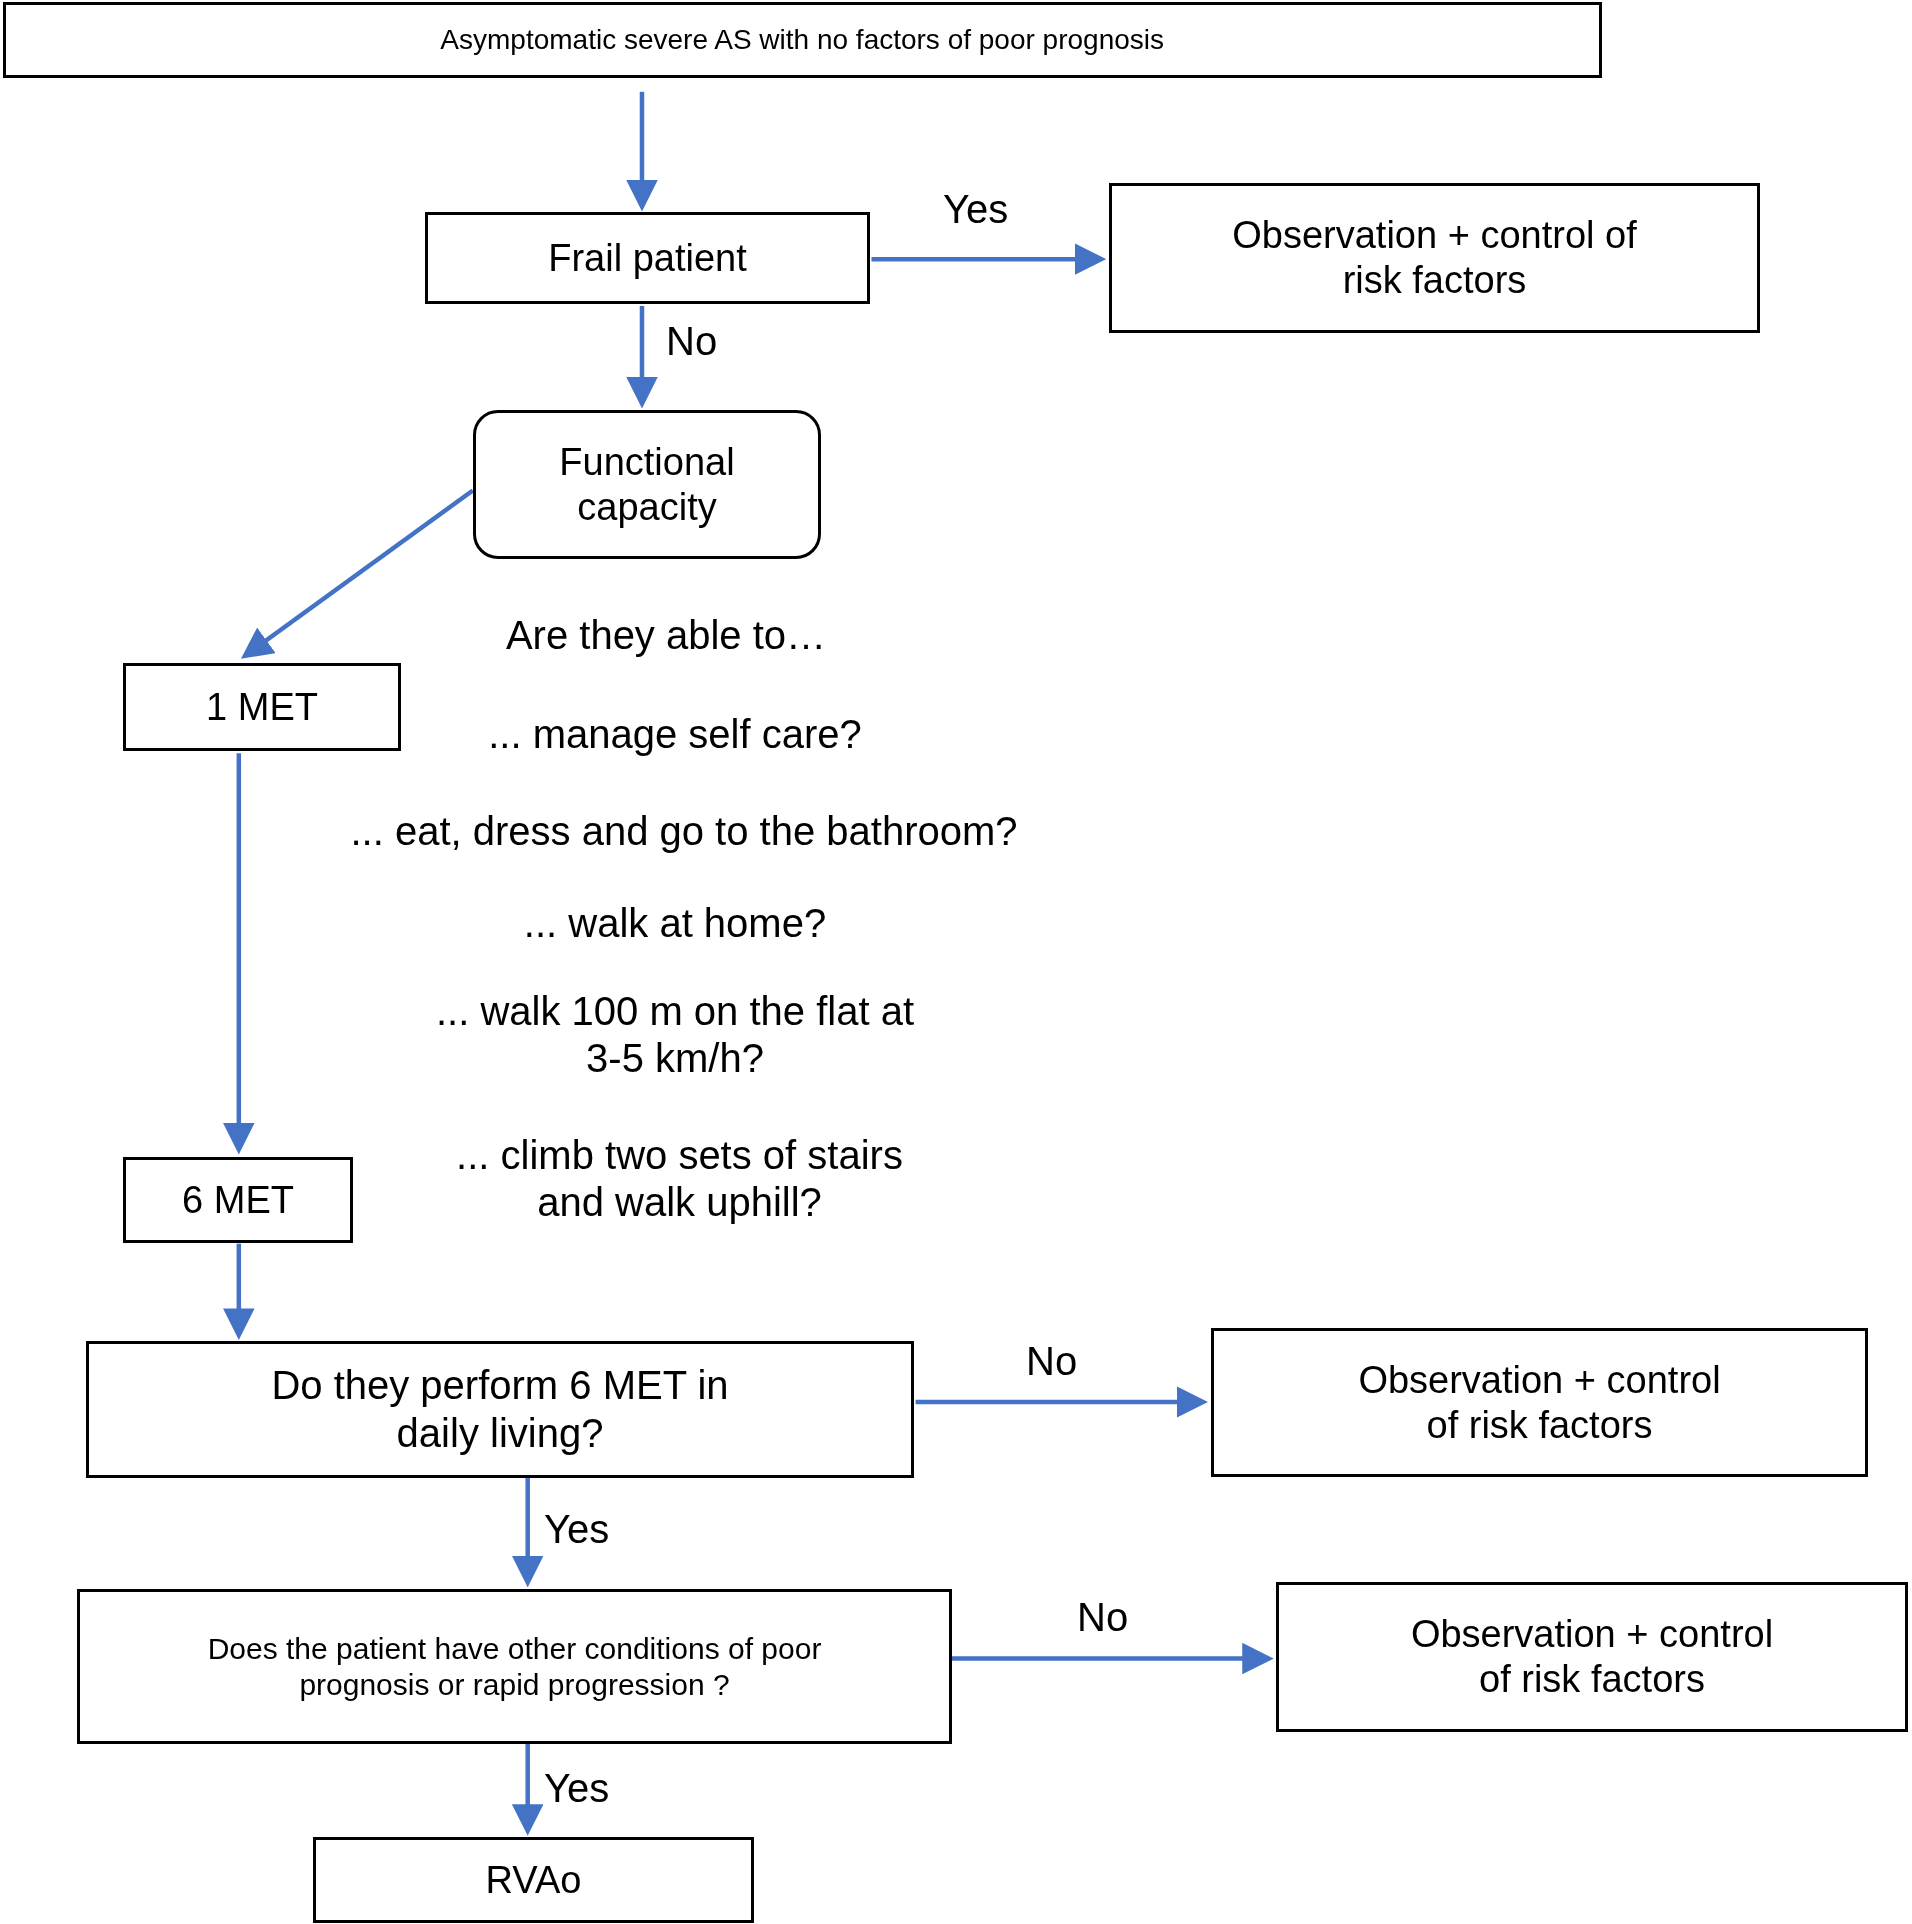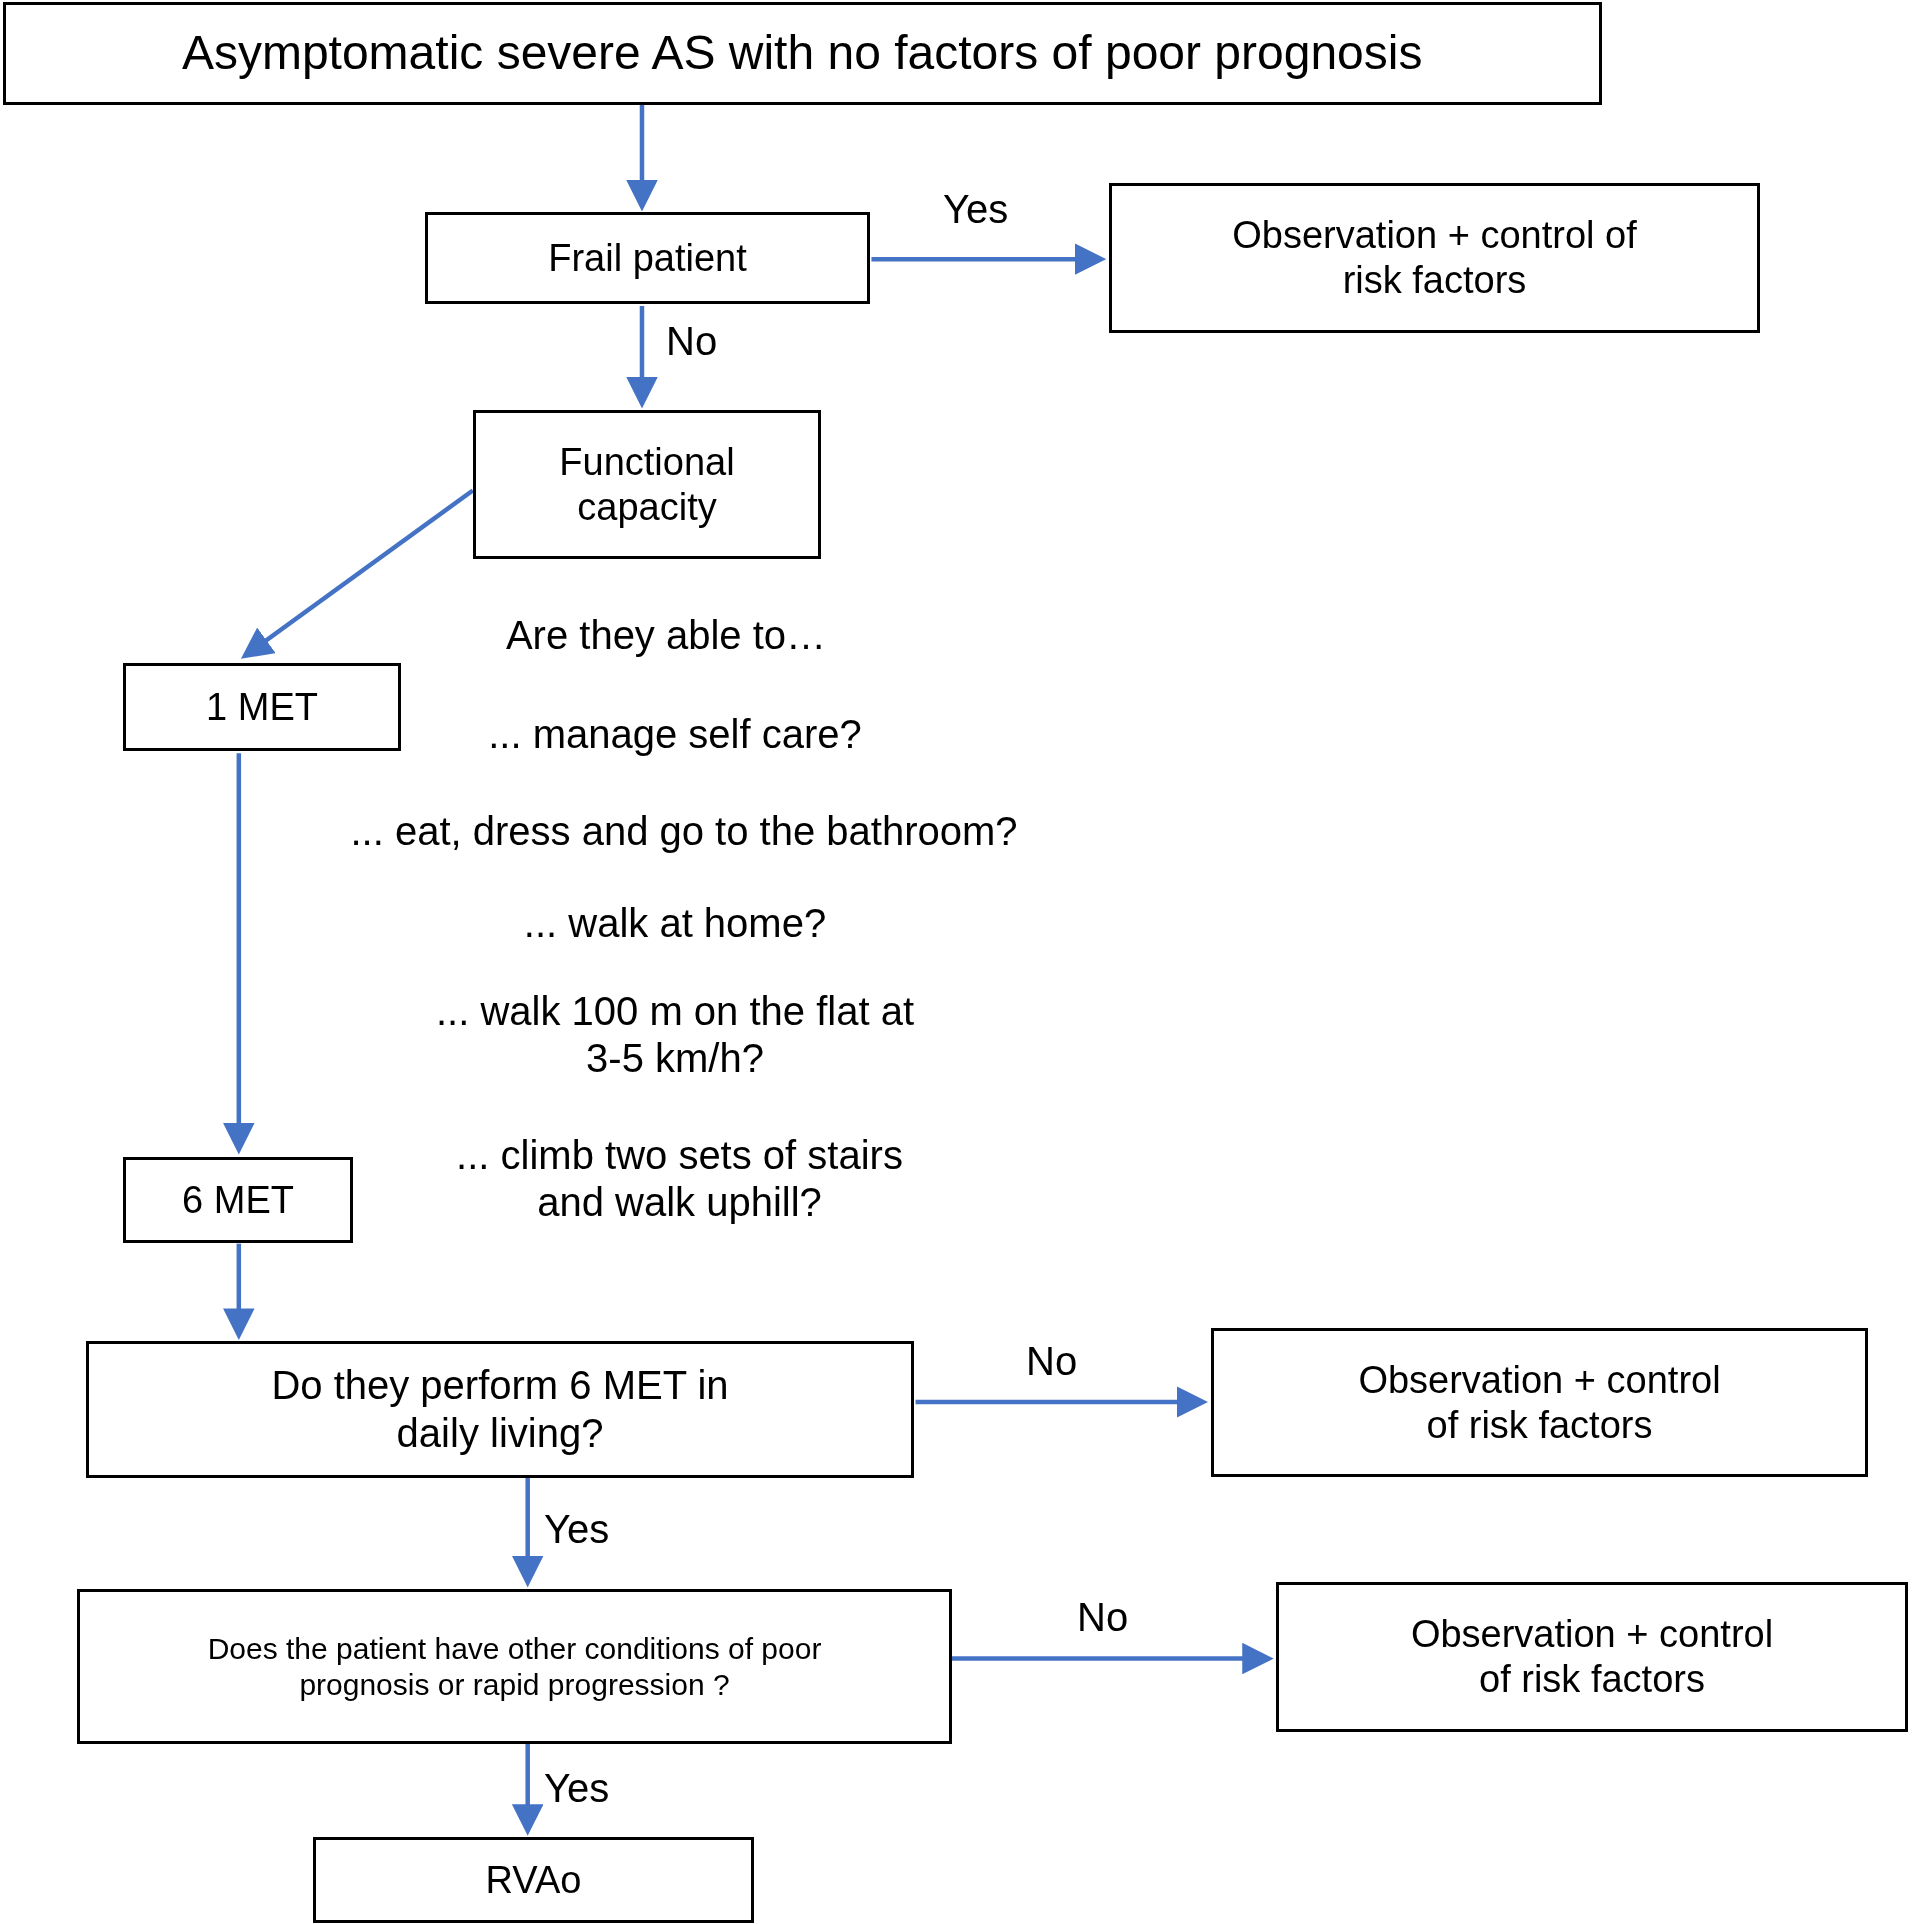--- a/index.html
+++ b/index.html
@@ -70,34 +70,34 @@
 
     <line x1="1017" y1="1558" x2="1335" y2="1558" stroke="#4472C4" stroke-width="5" marker-end="url(#ah)"></line>
 
     <line x1="586" y1="1642" x2="586" y2="1757" stroke="#4472C4" stroke-width="5" marker-end="url(#ah)"></line>
 
     <line x1="1057" y1="1843" x2="1408" y2="1843" stroke="#4472C4" stroke-width="5" marker-end="url(#ah)"></line>
 
     <line x1="586" y1="1937" x2="586" y2="2033" stroke="#4472C4" stroke-width="5" marker-end="url(#ah)"></line>
   </svg>
 
-  <div class="node" style="left:2.7px;top:1.8px;width:1599px;height:103px;font-size:48px;">
+  <div class="node" style="left:2.7px;top:1.8px;width:1599px;height:76px;font-size:28px;">
     <span class="txt">Asymptomatic severe AS with no factors of poor prognosis</span>
   </div>
 
   <div class="node" style="left:425px;top:212px;width:445px;height:92px;font-size:38px;justify-content:center;">
     <span class="txt">Frail patient</span>
   </div>
 
   <div class="node" style="left:1109px;top:183px;width:651px;height:150px;font-size:38px;white-space:pre-line;">
     <span class="txt">Observation + control of
 risk factors</span>
   </div>
 
-  <div class="node" style="left:473px;top:410px;width:348px;height:149px;font-size:38px;white-space:pre-line;">
+  <div class="node" style="left:473px;top:410px;width:348px;height:149px;font-size:38px;white-space:pre-line;border-radius:25px;">
     <span class="txt">Functional
 capacity</span>
   </div>
 
   <div class="node" style="left:123px;top:663px;width:278px;height:88px;font-size:38px;">
     <span class="txt">1 MET</span>
   </div>
 
   <div class="node" style="left:123px;top:1157px;width:230px;height:86px;font-size:38px;">
     <span class="txt">6 MET</span>

